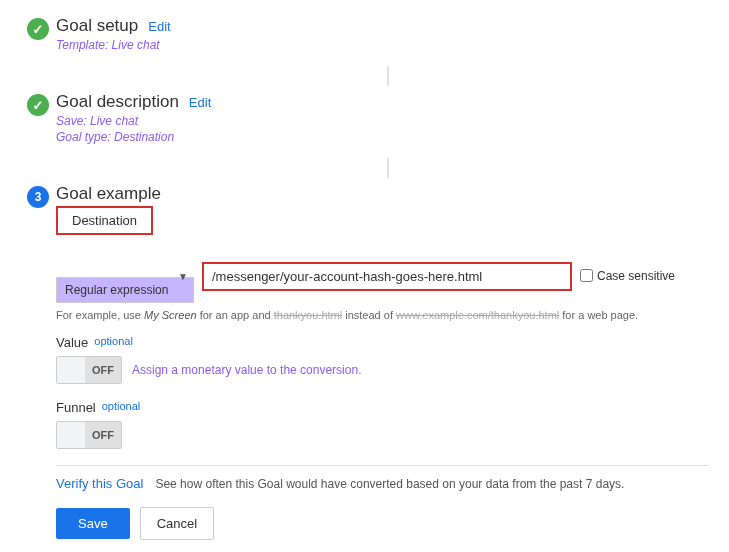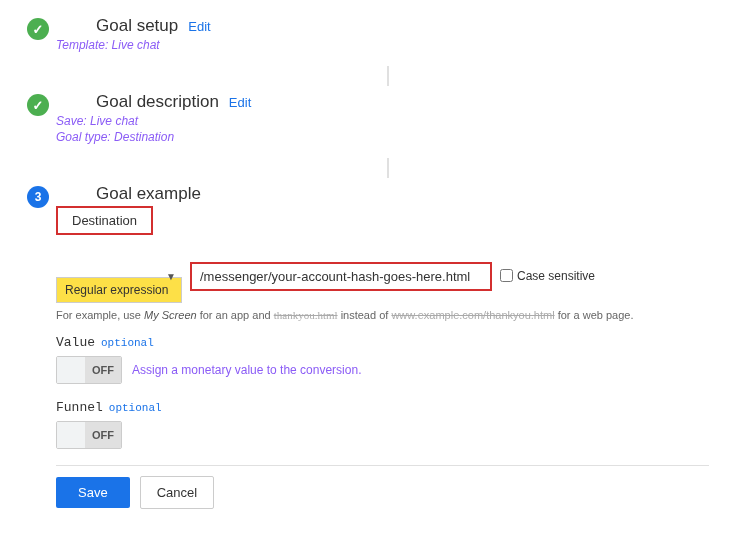--- a/index.html
+++ b/index.html
@@ -55,21 +55,20 @@
 
     .content-col {
       flex: 1;
     }
 
     .section-title-row {
       display: flex;
       align-items: center;
       gap: 10px;
       margin-bottom: 2px;
-      margin-left: 40px;
     }
 
     .section-title {
       font-size: 17px;
       font-weight: normal;
       color: #333;
     }
 
     .edit-link {
       color: #1a73e8;
@@ -119,22 +118,22 @@
 
     .select-wrapper {
       position: relative;
       display: inline-block;
     }
 
     .select-wrapper select {
       appearance: none;
       -webkit-appearance: none;
       border: 1px solid #ccc;
-      background: #fde047;
-      padding: 5px 12px 5px 8px;
+      background: #c4b5fd;
+      padding: 5px 24px 5px 8px;
       font-size: 12px;
       color: #333;
       cursor: pointer;
       outline: none;
       margin-top: 28px;
     }
 
     .select-arrow {
       position: absolute;
       right: 6px;
@@ -143,21 +142,21 @@
       pointer-events: none;
       font-size: 10px;
       color: #555;
     }
 
     .destination-input {
       border: 2px solid #d32f2f;
       padding: 5px 8px;
       font-size: 13px;
       color: #333;
-      width: 302px;
+      width: 370px;
       outline: none;
     }
 
     .case-sensitive-label {
       display: flex;
       align-items: flex-start;
       gap: 4px;
       font-size: 12px;
       color: #333;
       white-space: nowrap;
@@ -173,24 +172,22 @@
       font-style: italic;
       color: #555;
     }
 
     .field-section {
       margin-bottom: 16px;
     }
 
     .field-label-row {
       display: flex;
-      align-items: center;
       gap: 6px;
       margin-bottom: 6px;
-      font-family: Liberation Mono, monospace;
     }
 
     .field-label {
       font-size: 13px;
       font-weight: 500;
       color: #333;
     }
 
     .optional-tag {
       font-size: 11px;
@@ -385,21 +382,21 @@
       <label class="case-sensitive-label">
         <input type="checkbox" style="">
         <span>Case sensitive</span>
       </label>
     </div>
 
     <div class="hint-text">
       <span>For example, use</span>
       <em><span>My Screen</span></em>
       <span>for an app and</span>
-      <span style="text-decoration:line-through; color:#aaa;font-family:Liberation Serif, serif;">thankyou.html</span>
+      <span style="text-decoration:line-through; color:#aaa;">thankyou.html</span>
       <span>instead of</span>
       <span style="text-decoration:line-through; color:#aaa;">www.example.com/thankyou.html</span>
       <span>for a web page.</span>
     </div>
 
     <div class="field-section">
       <div class="field-label-row">
         <span class="field-label">Value</span>
         <span class="optional-tag">optional</span>
       </div>
@@ -420,20 +417,24 @@
       <div class="toggle-row">
         <div class="toggle-btn">
           <div class="toggle-side"></div>
           <div class="toggle-off">OFF</div>
         </div>
       </div>
     </div>
 
     <hr class="bottom-divider">
 
+    <div class="verify-row">
+      <a class="verify-link" href="#">Verify this Goal</a>
+      <span class="verify-desc">See how often this Goal would have converted based on your data from the past 7 days.</span>
+    </div>
 
     <div class="action-row">
       <button class="save-btn">Save</button>
       <button class="cancel-btn">Cancel</button>
     </div>
 
   </div>
 </div>
 
 </body></html>

